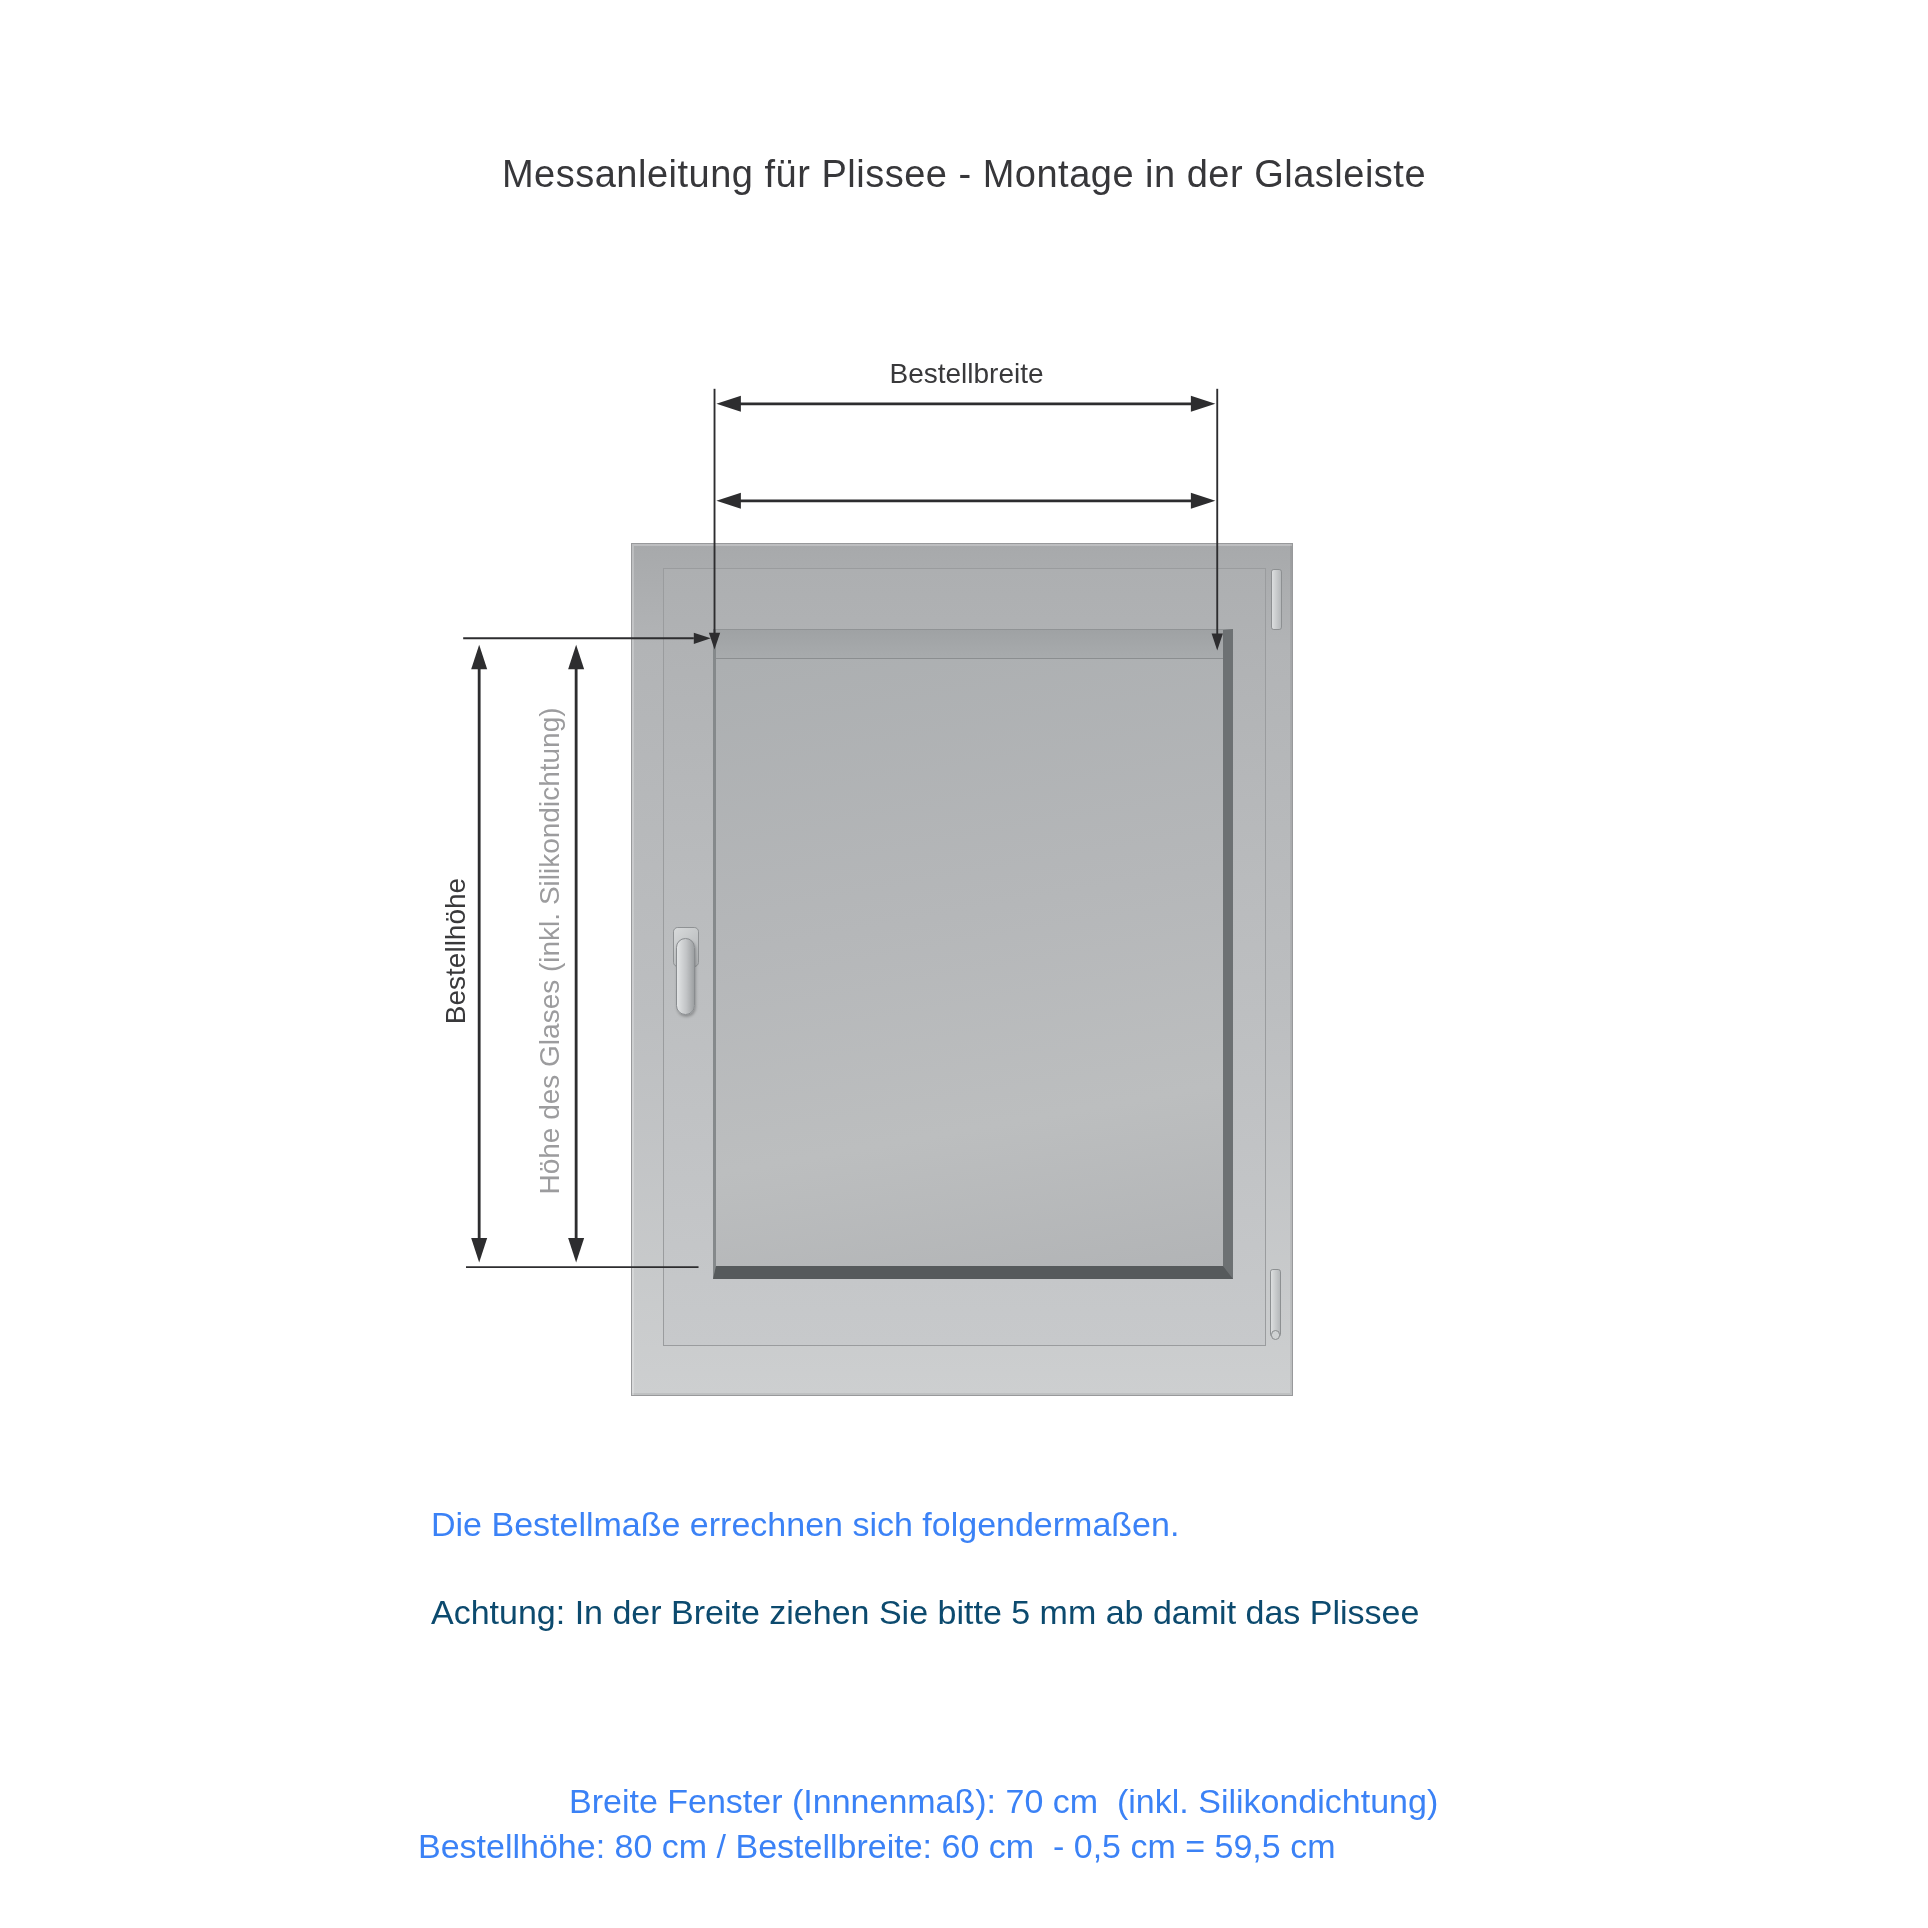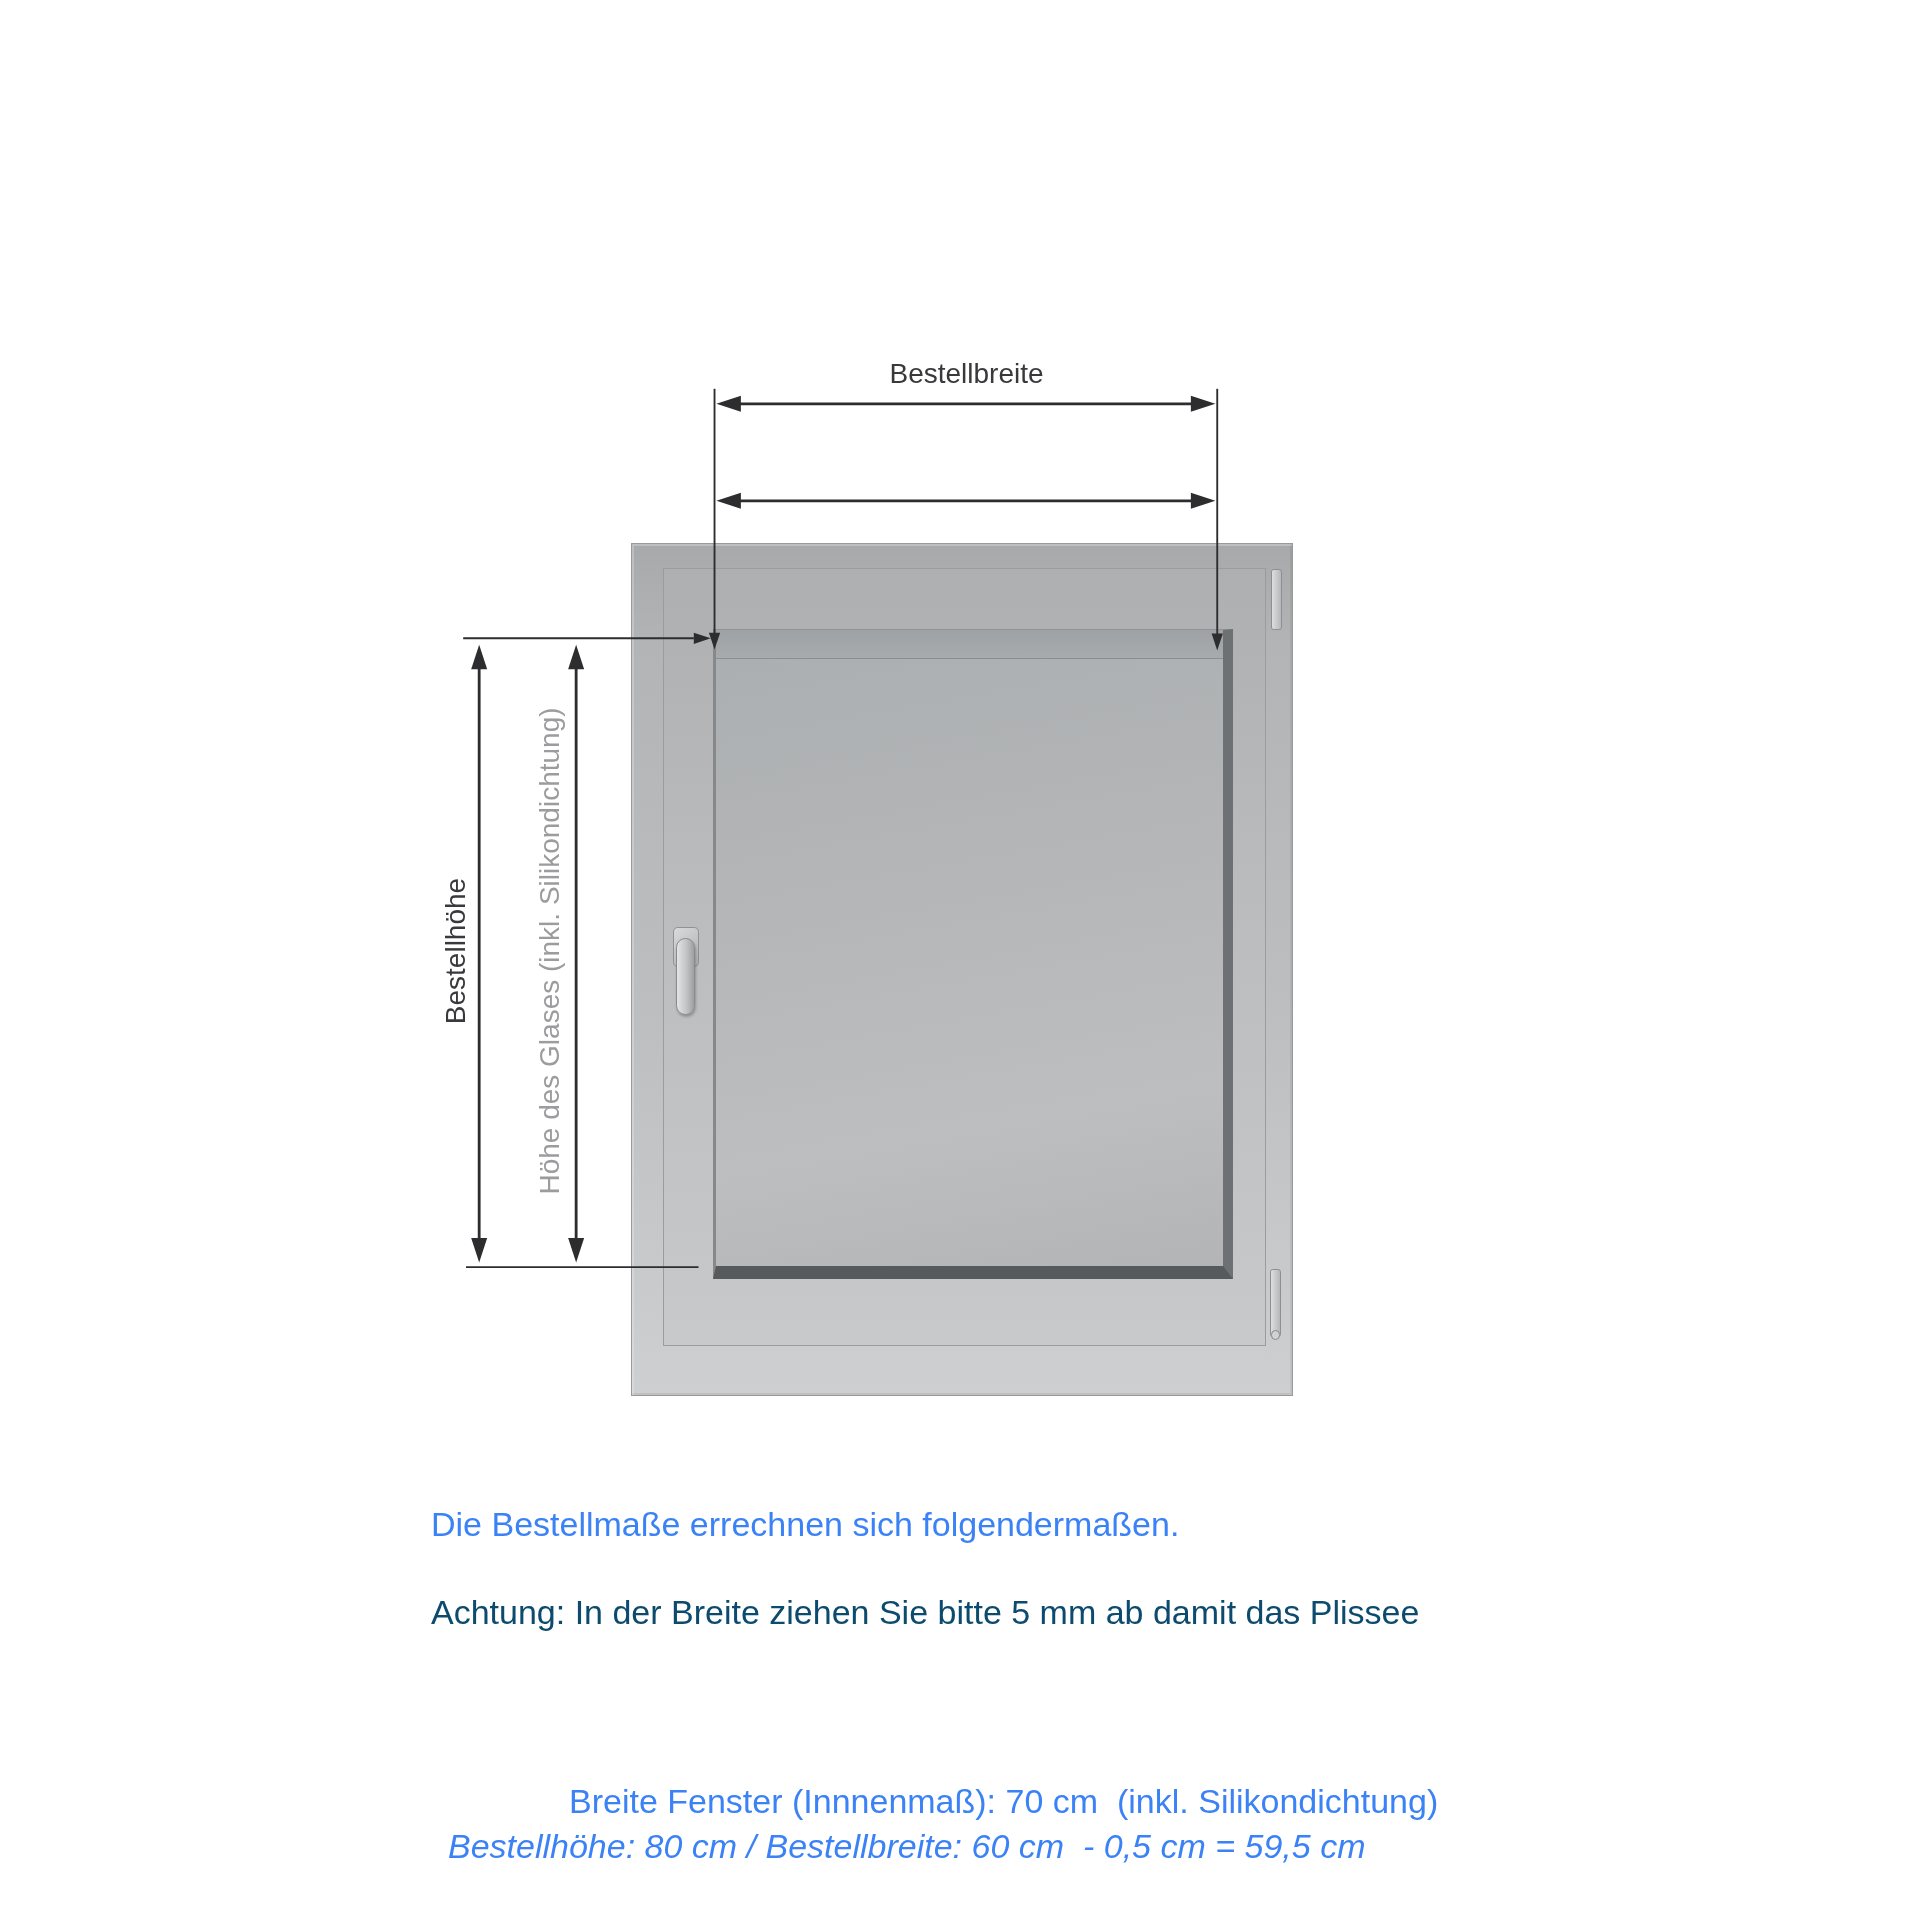--- a/index.html
+++ b/index.html
@@ -123,27 +123,28 @@
     color: #3b82f6;
     white-space: pre;
   }
   .line.red { color: #0c4a6e; }
   .l1 { top: 1505px; }
   .l2 { top: 1549px; }
   .l3 { top: 1593px; }
   .l4 { top: 1637px; }
   .l5 { top: 1738px; }
   .l6 { top: 1782px; left: 569px; }
-  .l7 { top: 1827px; left: 448px; font-style: italic; }
+  .l7 { top: 1827px; left: 418px; }
 </style>
 </head>
 <body>
 
 <div class="canvas">
 
+  <div class="title">Messanleitung für Plissee - Montage in der Glasleiste</div>
 
   <div class="frame">
     <div class="sash">
       <div class="bead">
         <div class="glass">
           <div class="top-strip"></div>
         </div>
       </div>
       <div class="handle-plate"></div>
       <div class="handle-lever"></div>

